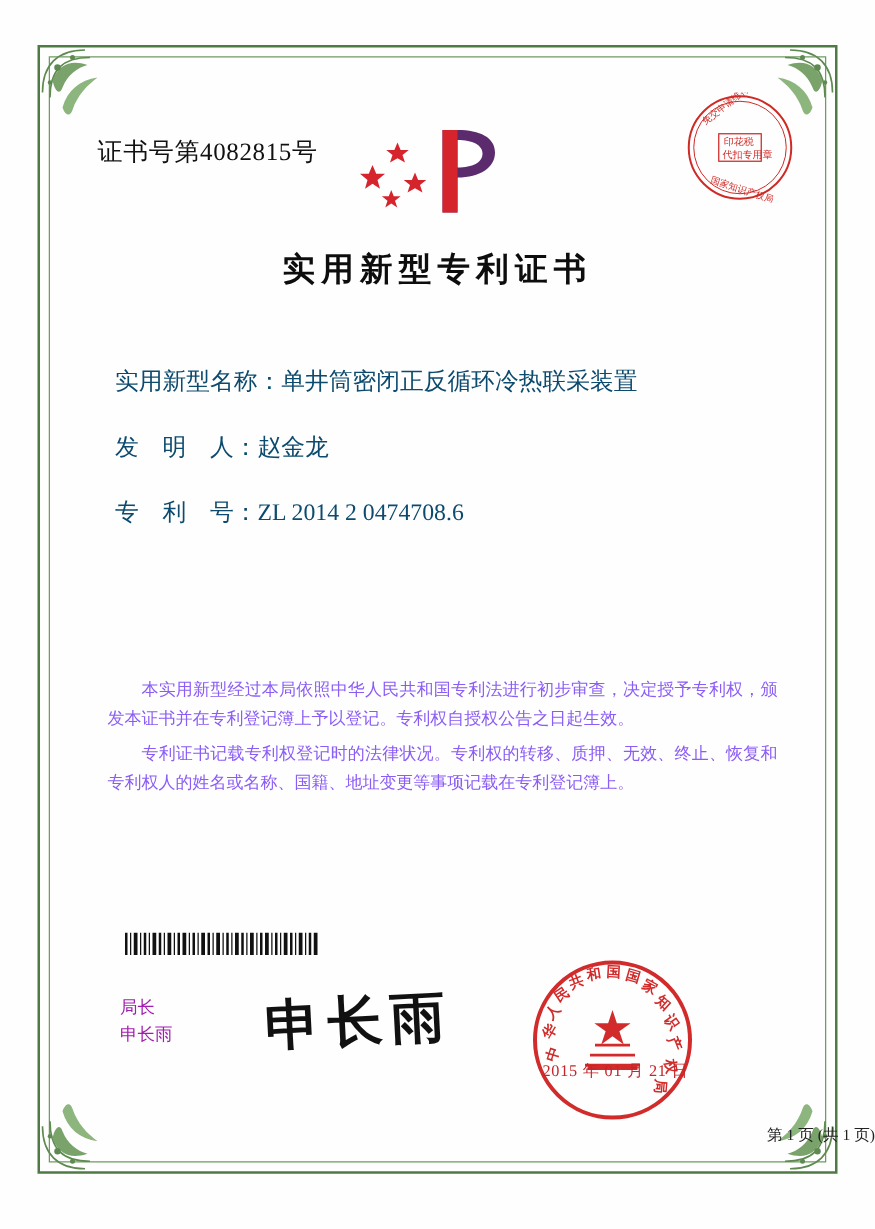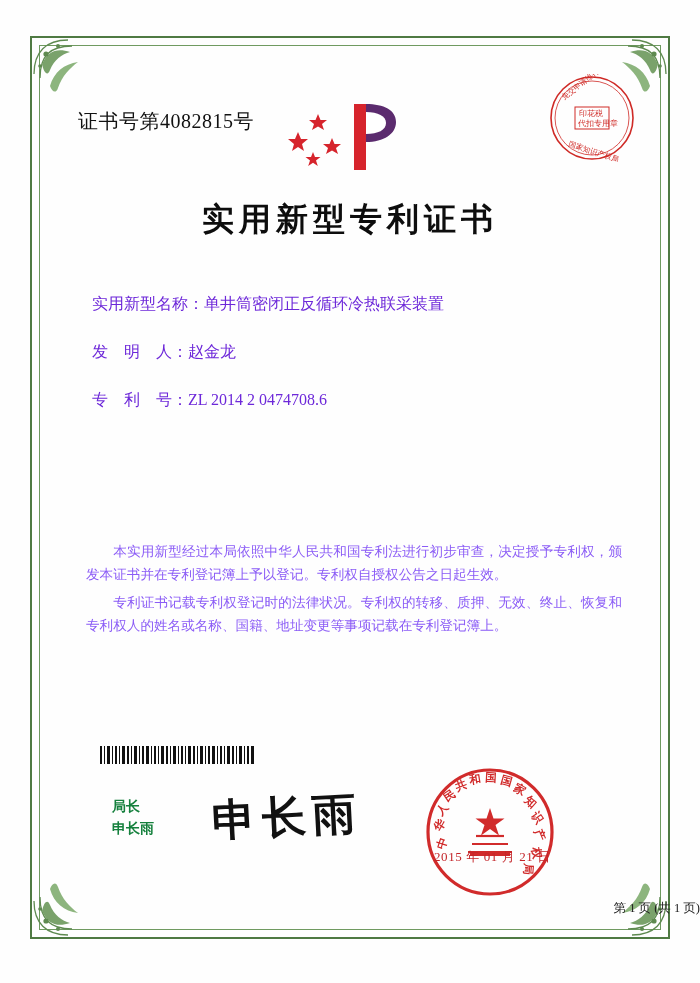--- a/index.html
+++ b/index.html
@@ -77,39 +77,39 @@
     width: 88px;
     height: 88px;
   }
 
   .title {
     position: absolute;
     left: 0;
     right: 0;
     top: 198px;
     text-align: center;
-    font-size: 32px;
+    font-size: 26px;
     font-weight: bold;
     letter-spacing: 5px;
     color: #0d0d0d;
     font-family: Liberation Serif, serif;
   }
 
   
   .fields {
     position: absolute;
     left: 92px;
     top: 292px;
     right: 70px;
   }
   .field-row {
-    font-size: 16px;
+    font-size: 19px;
     line-height: 1.45;
     margin-bottom: 25px;
-    color: #6d28d9;
+    color: #0c4a6e;
     white-space: nowrap;
   }
   .field-label {
     display: inline-block;
   }
   .field-value {
     display: inline-block;
   }
 
   
@@ -133,26 +133,25 @@
     position: absolute;
     left: 100px;
     top: 746px;
     width: 156px;
     height: 18px;
   }
 
   
   .sign-block {
     position: absolute;
-    left: 112px;
+    left: 96px;
     top: 796px;
     font-size: 14px;
     line-height: 1.55;
-    color: #15803d;
-    font-weight: bold;
+    color: #a21caf;
   }
   .sign-script {
     position: absolute;
     left: 212px;
     top: 788px;
     font-size: 44px;
     font-family: "Liberation Serif", "DejaVu Serif", serif;
     color: #111;
     letter-spacing: 6px;
     transform: rotate(-3deg);

